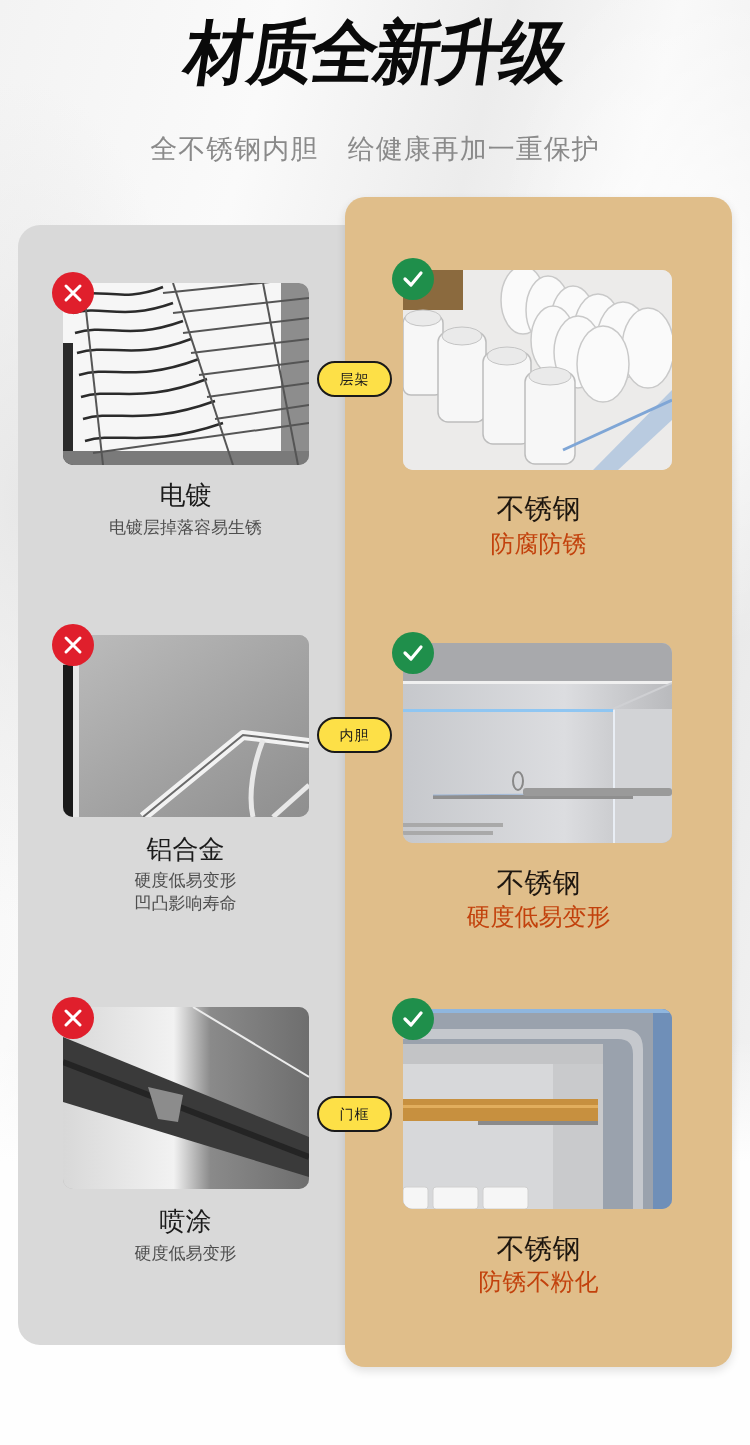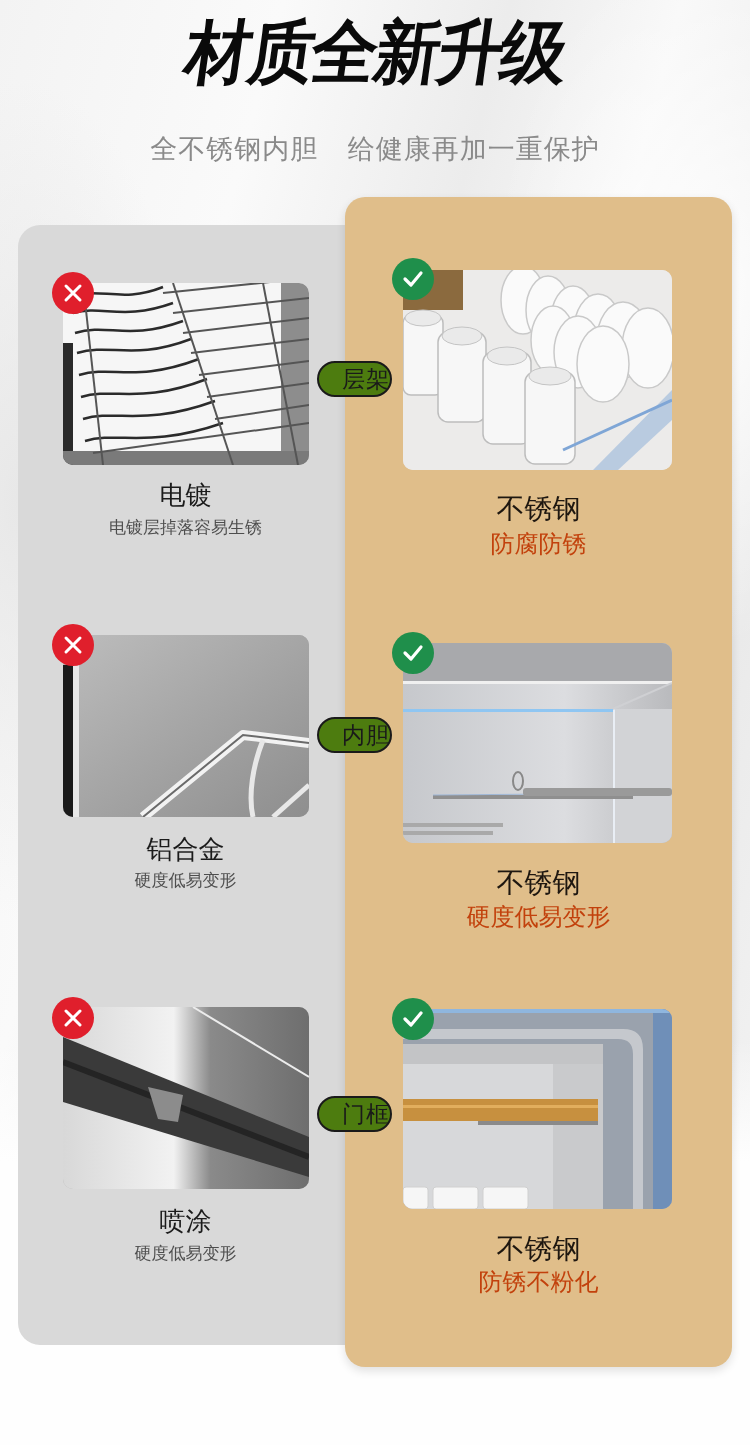--- a/index.html
+++ b/index.html
@@ -40,22 +40,22 @@
   }
   .badge {
     position:absolute; width:42px; height:42px; border-radius:50%;
     display:flex; align-items:center; justify-content:center;
   }
   .badge.bad { background:#e01f2c; }
   .badge.good { background:#1f8f4b; }
   .badge svg { width:22px; height:22px; }
   .tag {
     position:absolute; left:317px; width:75px; height:36px;
-    border:2px solid #1a1a1a; border-radius:18px; background:#4d7c0f;
-    font-size:23px; color:#1a1a1a; text-align:right; line-height:32px;
+    border:2px solid #1a1a1a; border-radius:18px; background:#fde047;
+    font-size:14px; color:#1a1a1a; text-align:center; line-height:32px;
     letter-spacing:1px;
   }
   .label-main {
     position:absolute; text-align:center; font-size:26px; color:#1b1b1b;
   }
   .label-sub {
     position:absolute; text-align:center; font-size:17px; color:#4e4e4e; line-height:23px;
   }
   .right .label-main { color:#1e1710; font-size:28px; }
   .right .label-sub { color:#c2410c; font-size:24px; }
@@ -175,20 +175,21 @@
   </svg>
 </div>
 <div class="badge bad" style="left:52px;top:624px;">
   <svg viewBox="0 0 22 22">
       <path d="M4 4 L18 18 M18 4 L4 18" stroke="#fff" stroke-width="3" stroke-linecap="round"></path>
     </svg>
 </div>
 <div class="label-main" style="left:18px;top:832px;width:335px;font-family:Liberation Serif, serif;">铝合金</div>
 <div class="label-sub" style="left:18px;top:869px;width:335px;">
   <div>硬度低易变形</div>
+  <div>凹凸影响寿命</div>
 </div>
 
 <div class="tag" style="top:717px;">内胆</div>
 
 <div class="right">
   <div class="photo" style="left:403px;top:643px;width:269px;height:200px;background:#c8c9cc;">
     <svg width="269" height="200" viewBox="0 0 269 200">
       <defs>
         <linearGradient id="st" x1="0" y1="0" x2="1" y2="0">
           <stop offset="0" stop-color="#c6c8cc"></stop>

